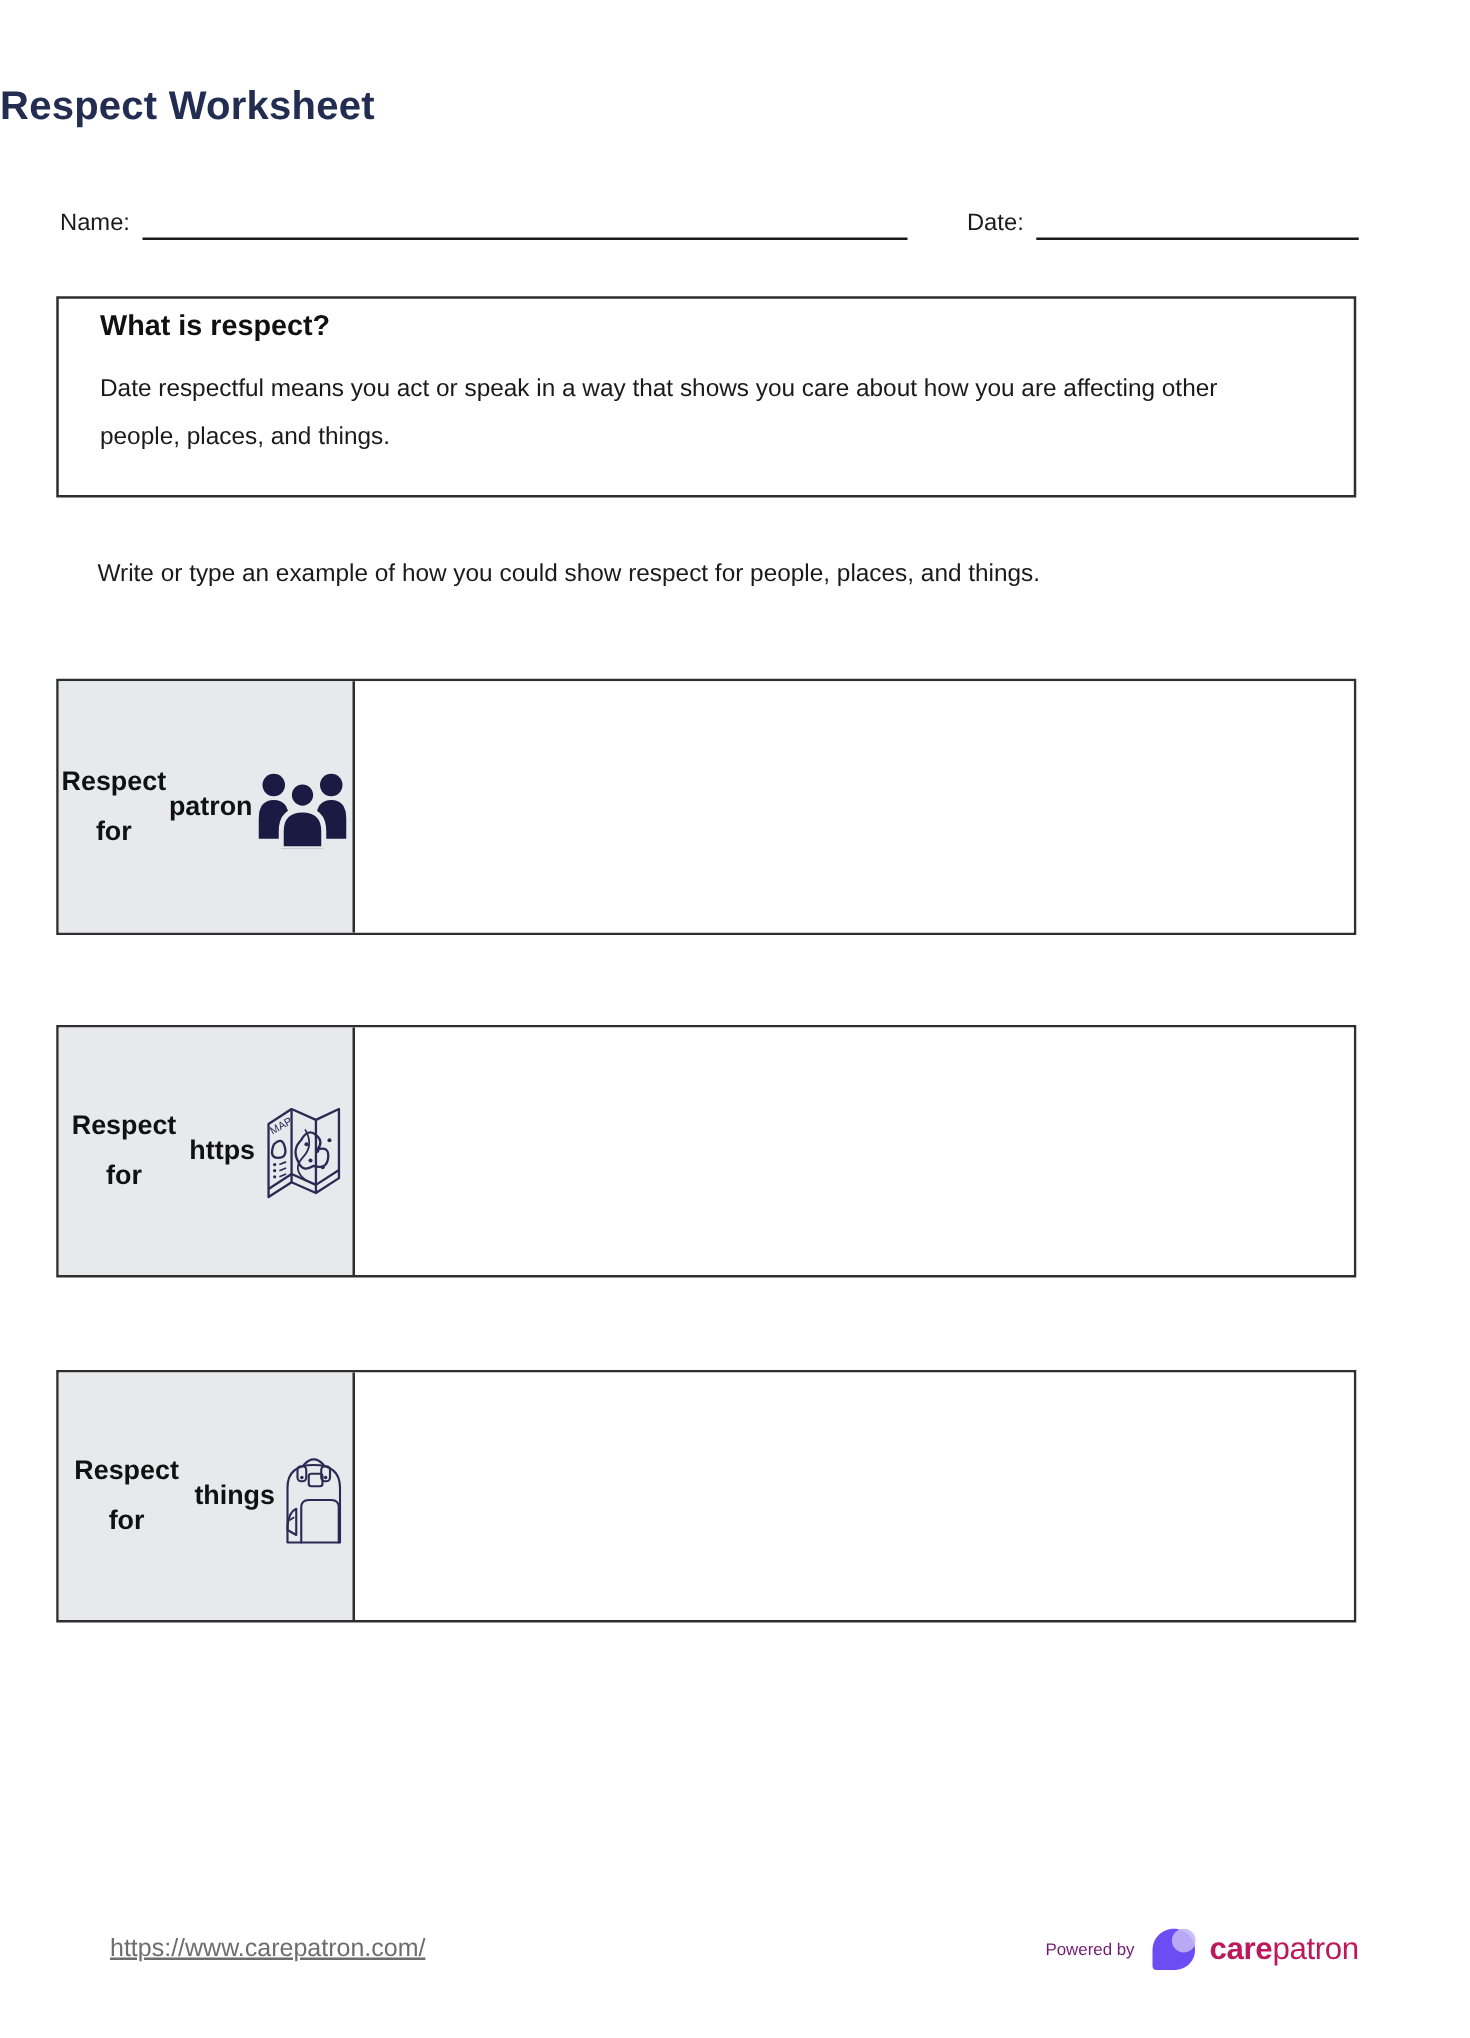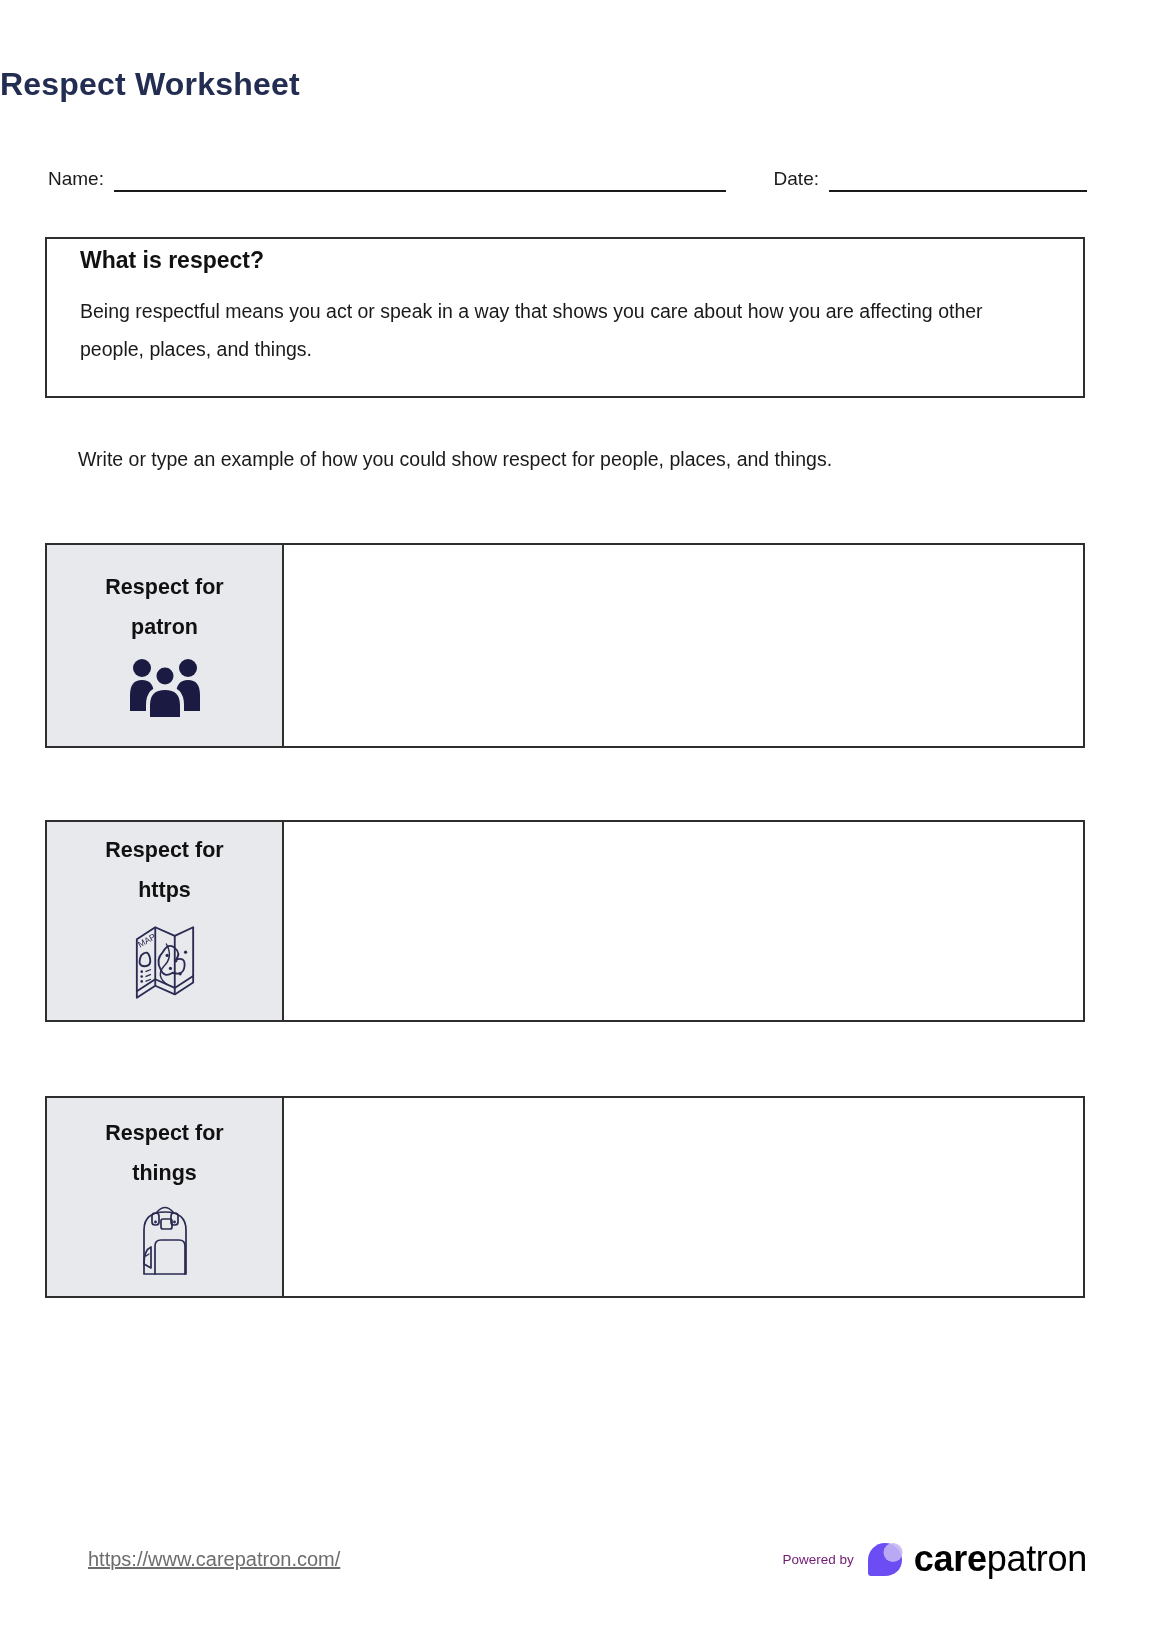--- a/index.html
+++ b/index.html
@@ -80,21 +80,21 @@
     background: #ffffff;
   }
   .row-people { top: 543px; height: 205px; }
   .row-places { top: 820px; height: 202px; }
   .row-things { top: 1096px; height: 202px; }
   .label-cell {
     width: 237px;
     background: #E8E9ED;
     border-right: 2px solid #2e2e2e;
     display: flex;
-    flex-direction: column;
+    flex-direction: row;
     align-items: center;
     justify-content: center;
     padding: 14px 0;
   }
   .label-line {
     font-size: 21.5px;
     font-weight: bold;
     color: #111111;
     line-height: 1.85;
     text-align: center;
@@ -124,22 +124,22 @@
   .powered-by {
     display: flex;
     align-items: center;
     gap: 10px;
   }
   .powered-by-text {
     font-size: 13.5px;
     color: #701a75;
   }
   .brand-text {
-    font-size: 36px;
-    color: #000000;
+    font-size: 25px;
+    color: #be185d;
     letter-spacing: -0.3px;
   }
   .brand-bold { font-weight: bold; }
 </style>
 </head>
 <body>
 
 <div class="page">
 
   <div class="title">Respect Worksheet</div>
@@ -147,21 +147,21 @@
   <div class="name-date-row">
     <span class="field-label">Name:</span>
     <span class="write-line name-line"></span>
     <span class="nd-spacer"></span>
     <span class="field-label">Date:</span>
     <span class="write-line date-line"></span>
   </div>
 
   <div class="info-box">
     <div class="info-heading">What is respect?</div>
-    <div class="info-body">Being respectful means you act or speak in a way that shows you care about how you are affecting other people, places, and things.</div>
+    <div class="info-body">Date respectful means you act or speak in a way that shows you care about how you are affecting other people, places, and things.</div>
   </div>
 
   <div class="instruction">Write or type an example of how you could show respect for people, places, and things.</div>
 
   <div class="answer-row row-people">
     <div class="label-cell">
       <span class="label-line">Respect for</span>
       <span class="label-line">patron</span>
       <span class="cell-icon">
         <svg width="80" height="64" viewBox="0 0 80 64">

